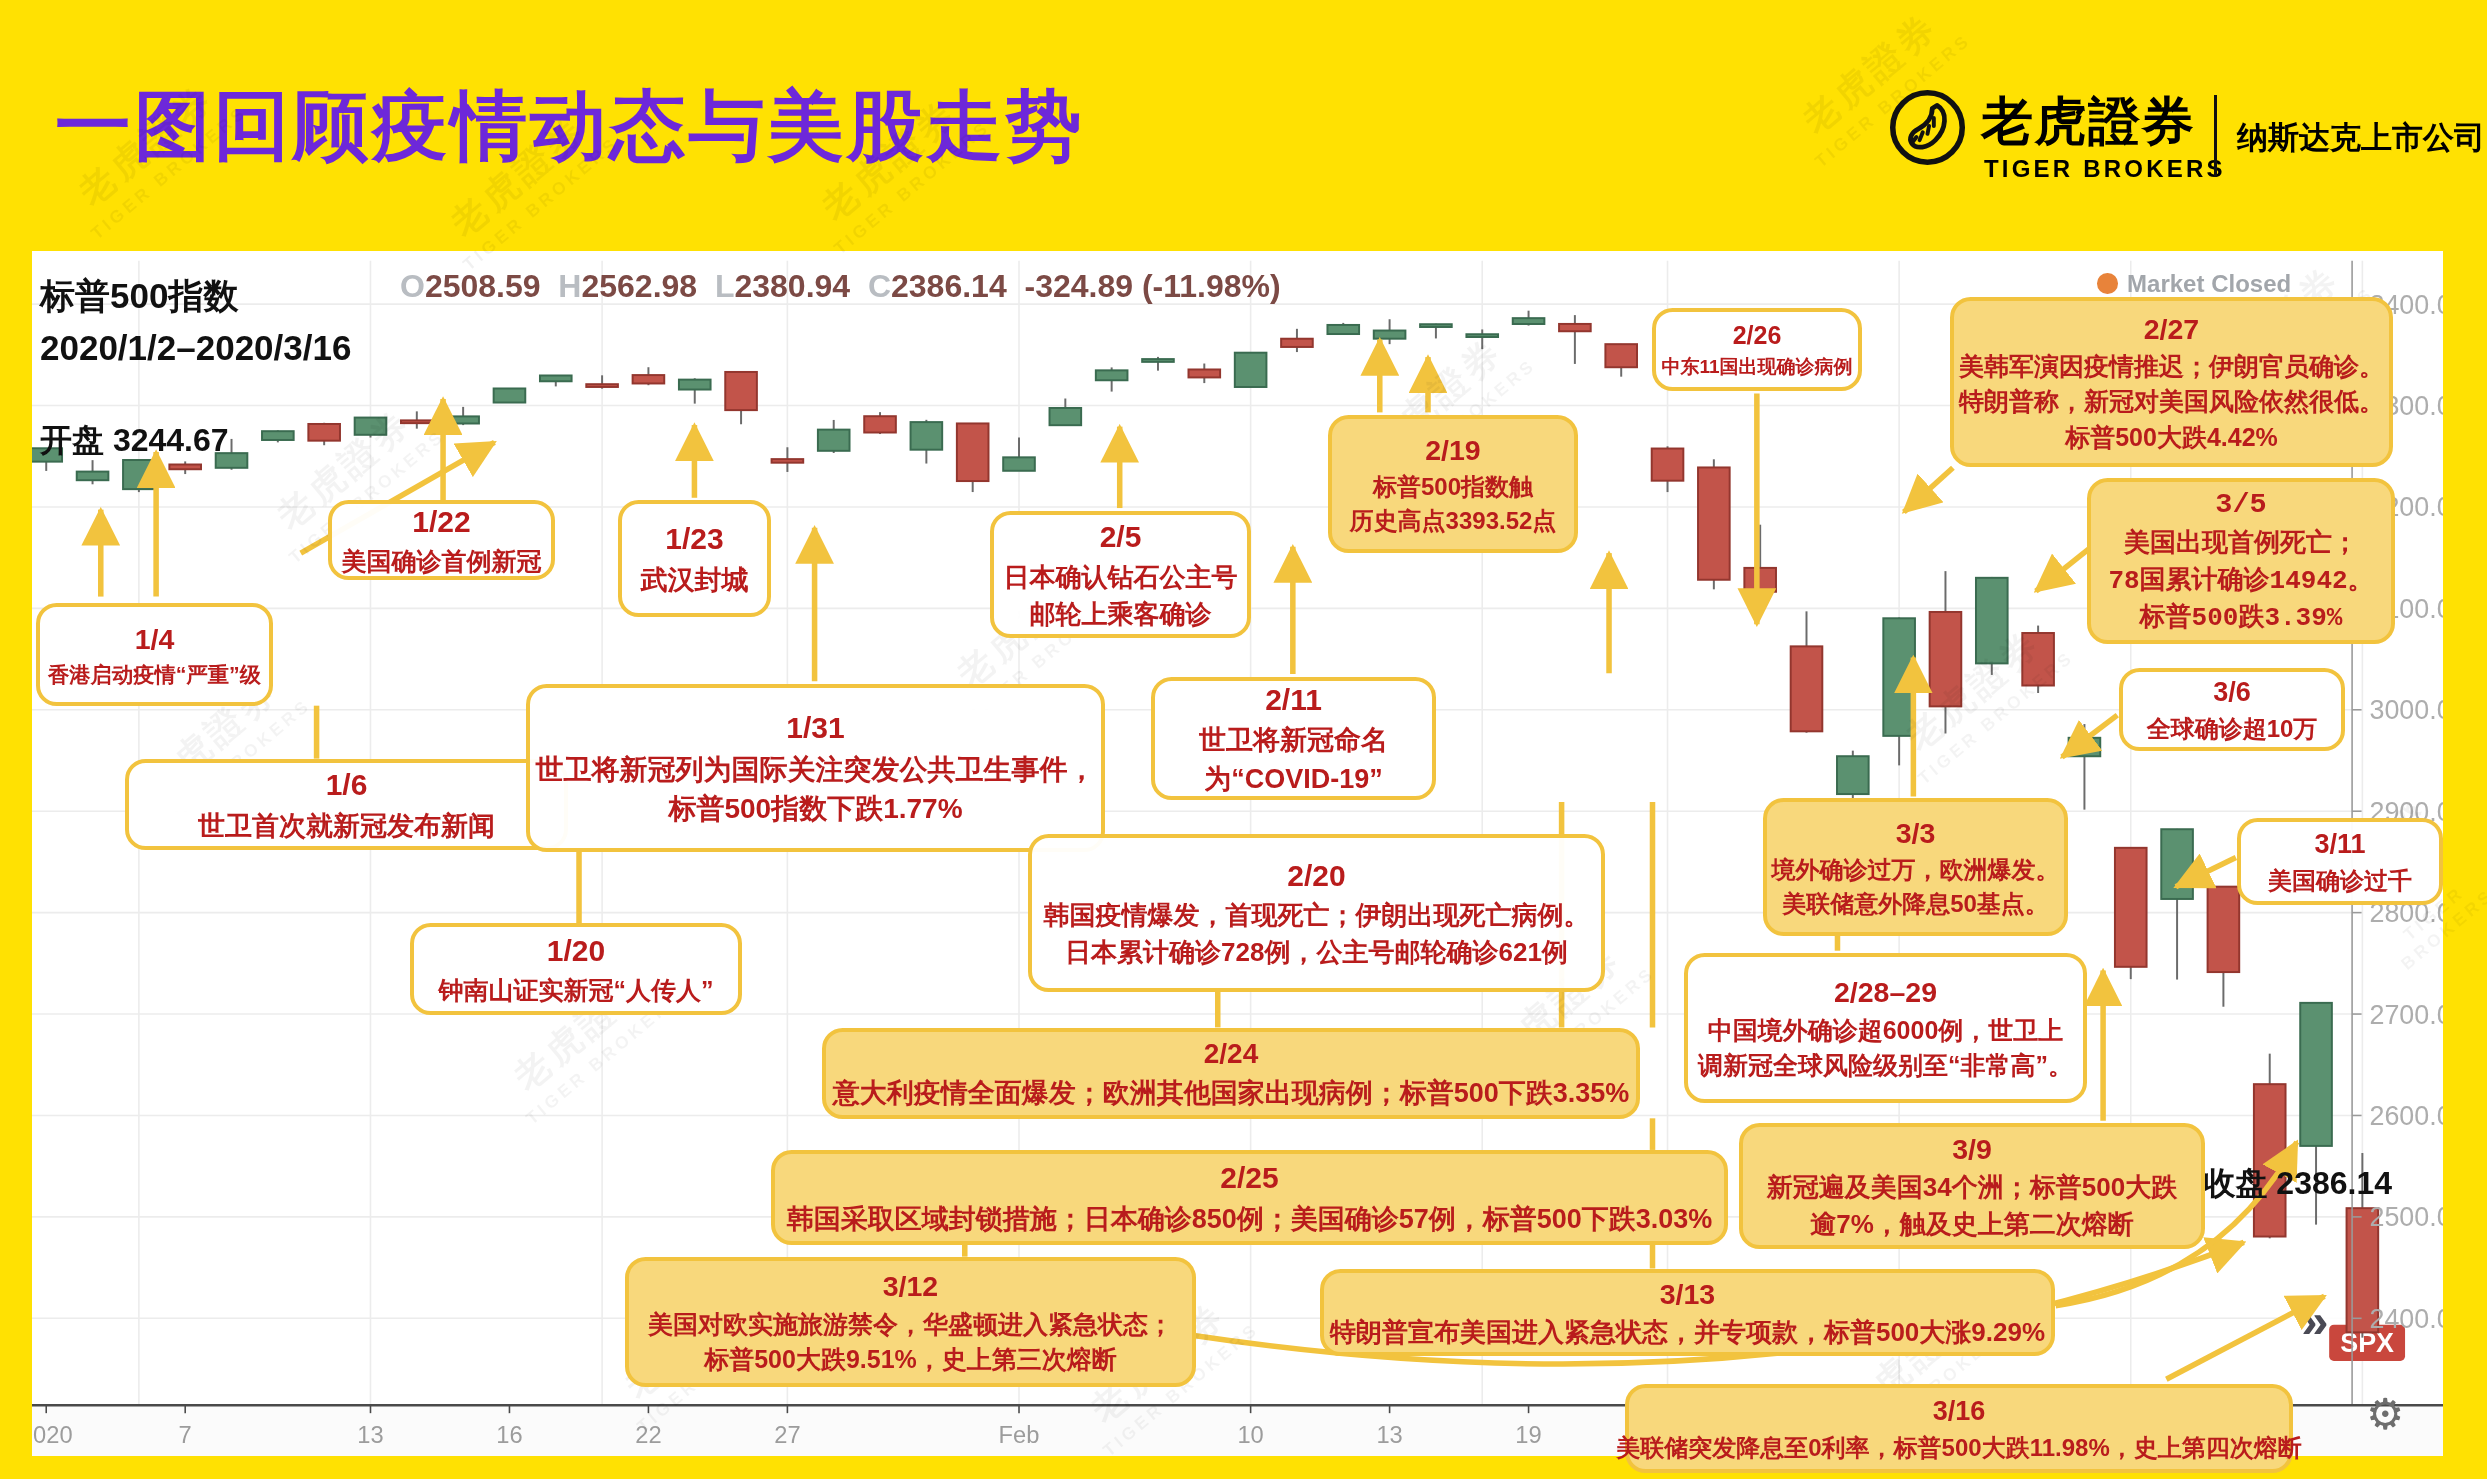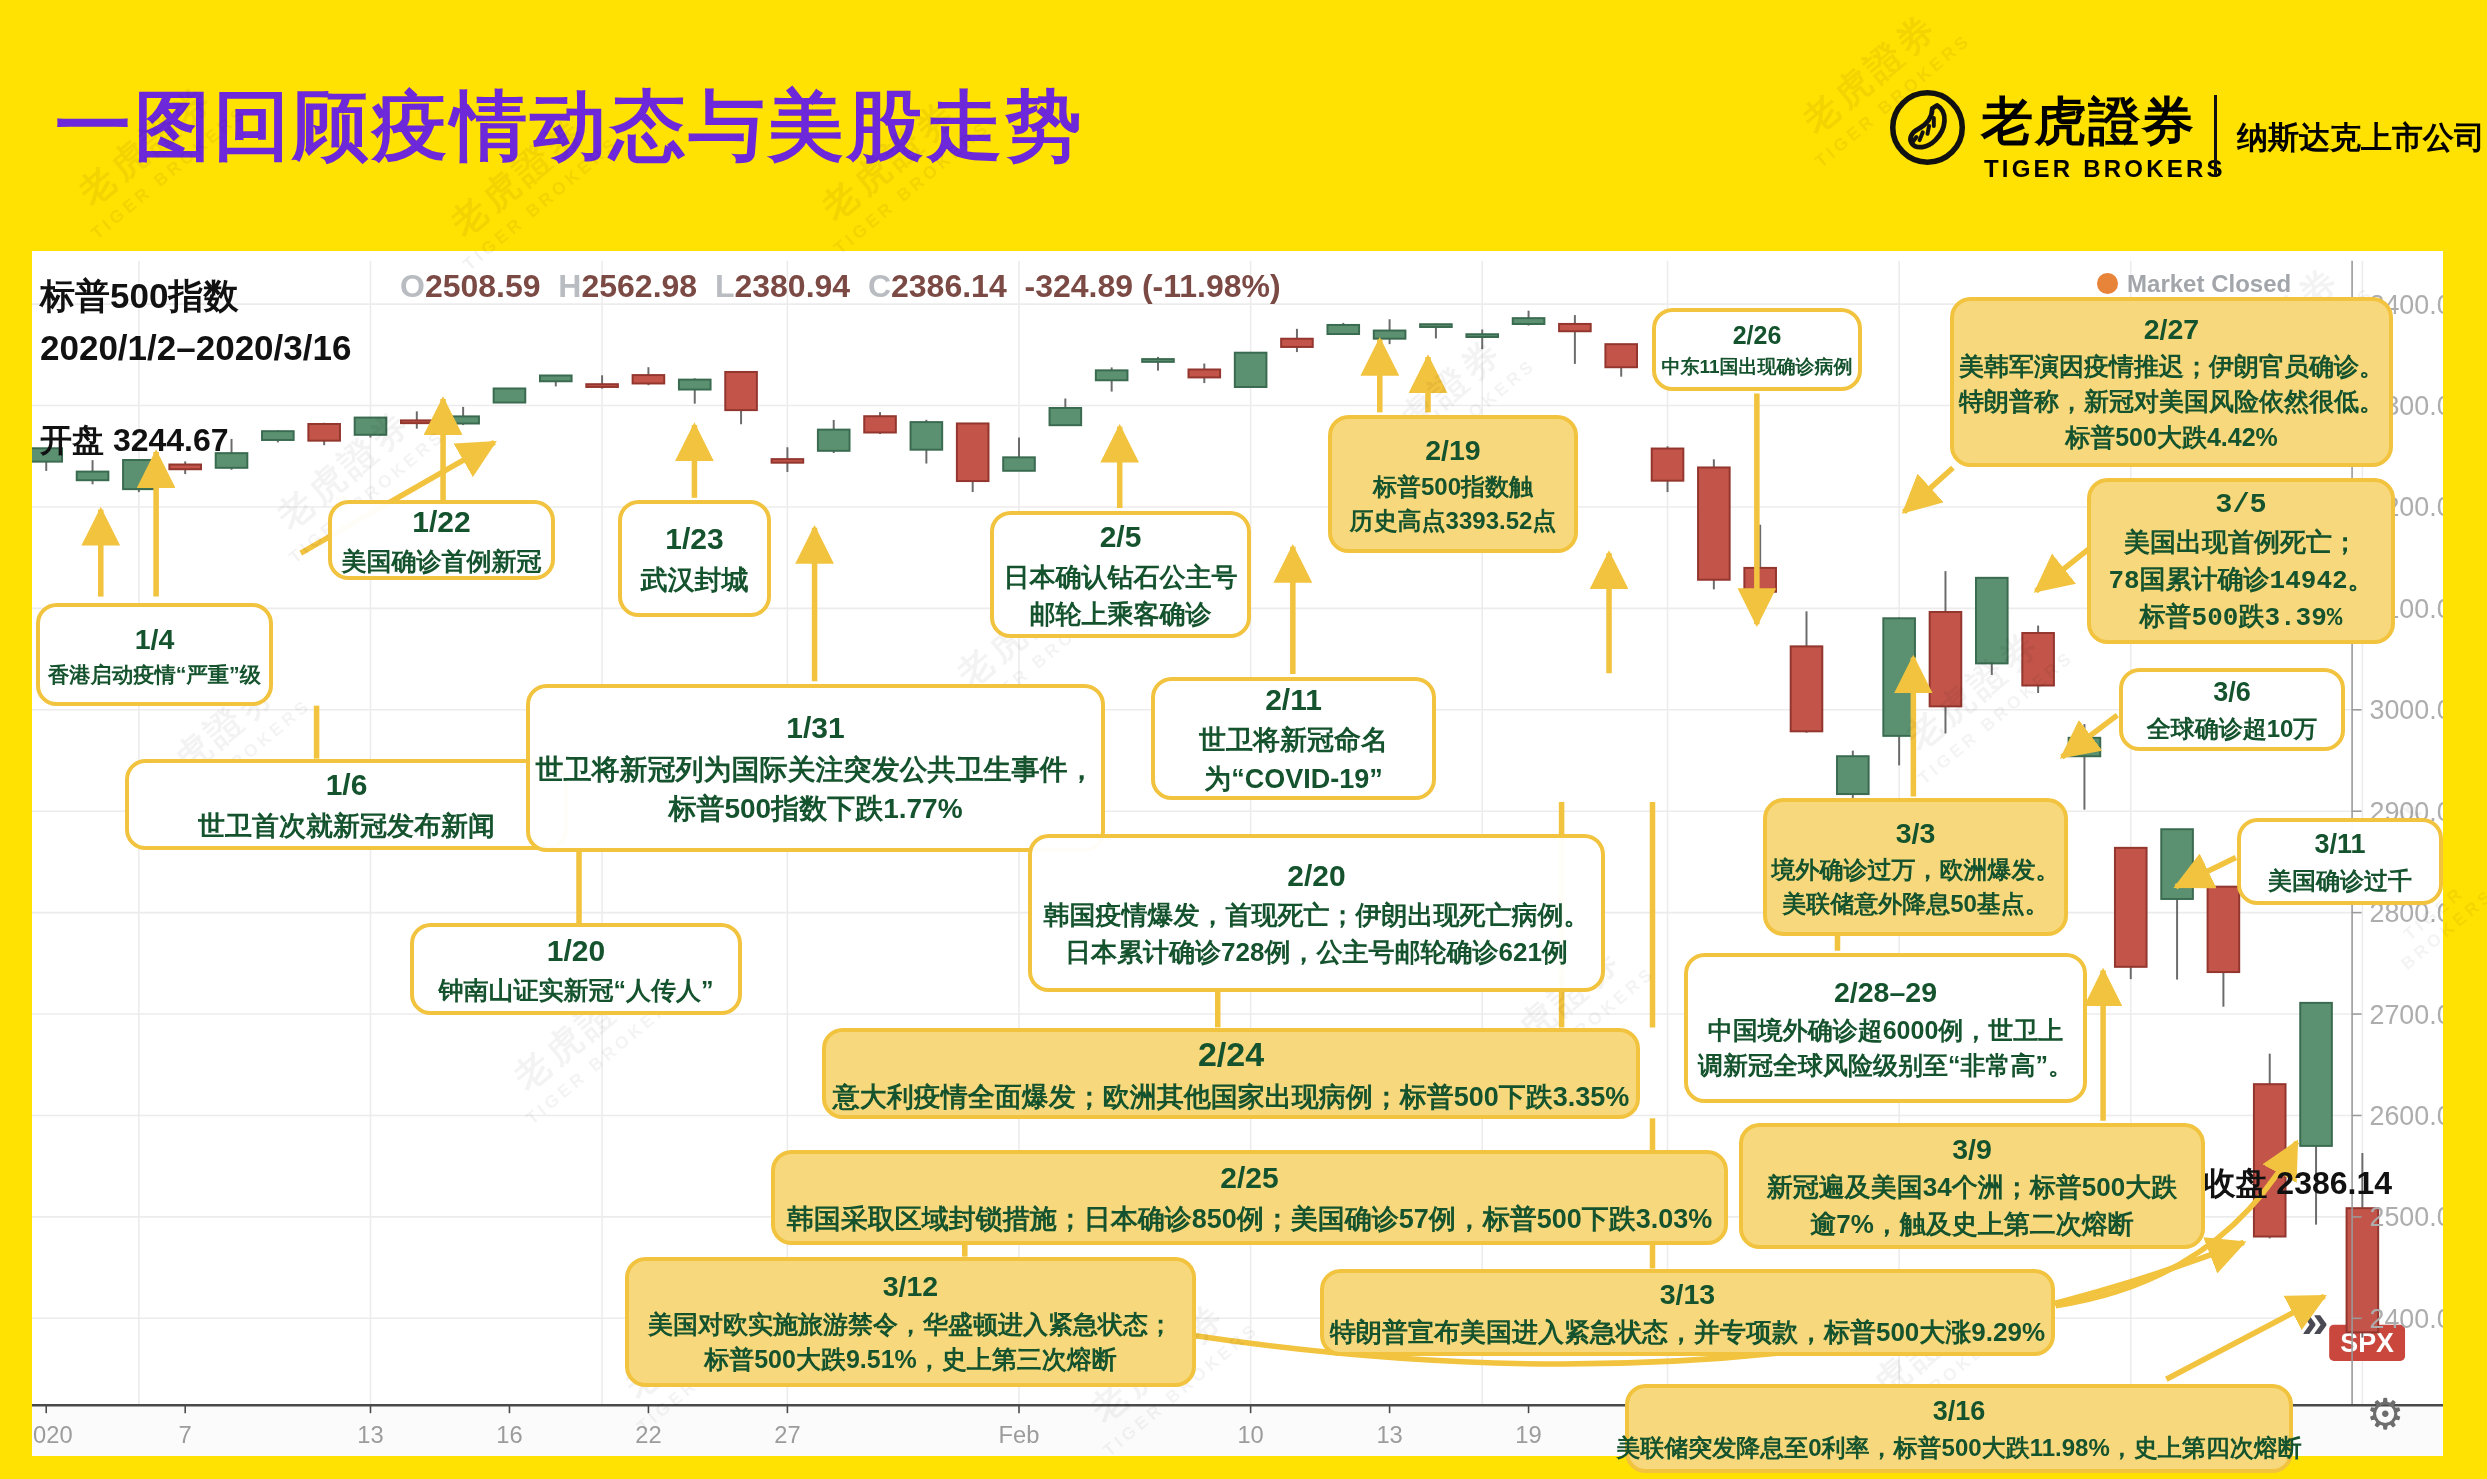--- a/index.html
+++ b/index.html
@@ -21,21 +21,21 @@
   #date-range{left:8px;top:77px;font-size:35px;font-weight:700;color:#111;}
   #open-tag{left:8px;top:168px;font-size:32px;font-weight:800;color:#111;}
   #close-tag{right:51px;top:911px;font-size:32px;font-weight:800;color:#111;}
   #ohlc{left:368px;top:17.4px;font-size:32px;font-weight:700;color:#7c4a45;}
   #ohlc .k{color:#b9bdc2;font-weight:600;}
   #market-status{left:2065px;top:19px;font-size:24px;color:#a2a6ab;font-weight:600;}
   #market-status .dot{display:inline-block;width:20.6px;height:20.6px;border-radius:50%;background:#e8833a;margin-right:9.5px;vertical-align:-1.6px;}
   
   .anno{position:absolute;z-index:6;border:4.7px solid #F2C33E;border-radius:20.6px;box-sizing:border-box;
         display:flex;flex-direction:column;justify-content:center;align-items:center;text-align:center;
-        color:#14532d;padding:4.7px 8px;line-height:1.42;}
+        color:#b91c1c;padding:4.7px 8px;line-height:1.42;}
   .anno.white{background:rgba(255,255,255,0.96);}
   .anno.fill{background:#F8D87C;}
   .anno .d{font-weight:700;}
   .anno .t{font-weight:600;white-space:nowrap;}
   
   .wm{position:absolute;transform:rotate(-40deg);color:#000;opacity:0.045;text-align:center;pointer-events:none;z-index:4;}
   .wm .l1{font-size:36px;font-weight:800;letter-spacing:4.7px;}
   .wm .l2{font-size:17.4px;font-weight:700;letter-spacing:4px;}
   .wm.onyellow{opacity:0.05;z-index:0;}
   
@@ -377,21 +377,21 @@
       <div class="d" style="font-size: 28.5px;">2/28–29</div>
       <div class="t" style="font-size: 25px;">中国境外确诊超6000例，世卫上</div>
       <div class="t" style="font-size: 25px;">调新冠全球风险级别至“非常高”。</div>
     </div>
     <div class="anno fill" style="left: 1739px; top: 1123px; width: 466px; height: 126px;">
       <div class="d" style="font-size: 28.5px;">3/9</div>
       <div class="t" style="font-size: 26px;">新冠遍及美国34个洲；标普500大跌</div>
       <div class="t" style="font-size: 26px;">逾7%，触及史上第二次熔断</div>
     </div>
     <div class="anno fill" style="left: 822px; top: 1028px; width: 818px; height: 91px;">
-      <div class="d" style="font-size: 34px;">2/24</div>
+      <div class="d" style="font-size: 28px;">2/24</div>
       <div class="t" style="font-size: 27px;">意大利疫情全面爆发；欧洲其他国家出现病例；标普500下跌3.35%</div>
     </div>
     <div class="anno fill" style="left: 771px; top: 1150px; width: 957px; height: 95px;">
       <div class="d" style="font-size: 30px;">2/25</div>
       <div class="t" style="font-size: 27px;">韩国采取区域封锁措施；日本确诊850例；美国确诊57例，标普500下跌3.03%</div>
     </div>
     <div class="anno fill" style="left: 625px; top: 1257px; width: 571px; height: 130px;">
       <div class="d" style="font-size: 28.5px;">3/12</div>
       <div class="t" style="font-size: 25px;">美国对欧实施旅游禁令，华盛顿进入紧急状态；</div>
       <div class="t" style="font-size: 25px;">标普500大跌9.51%，史上第三次熔断</div>

